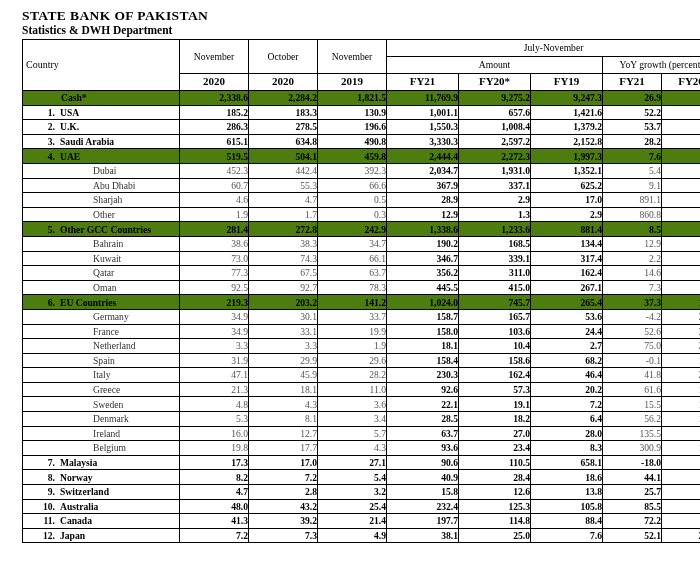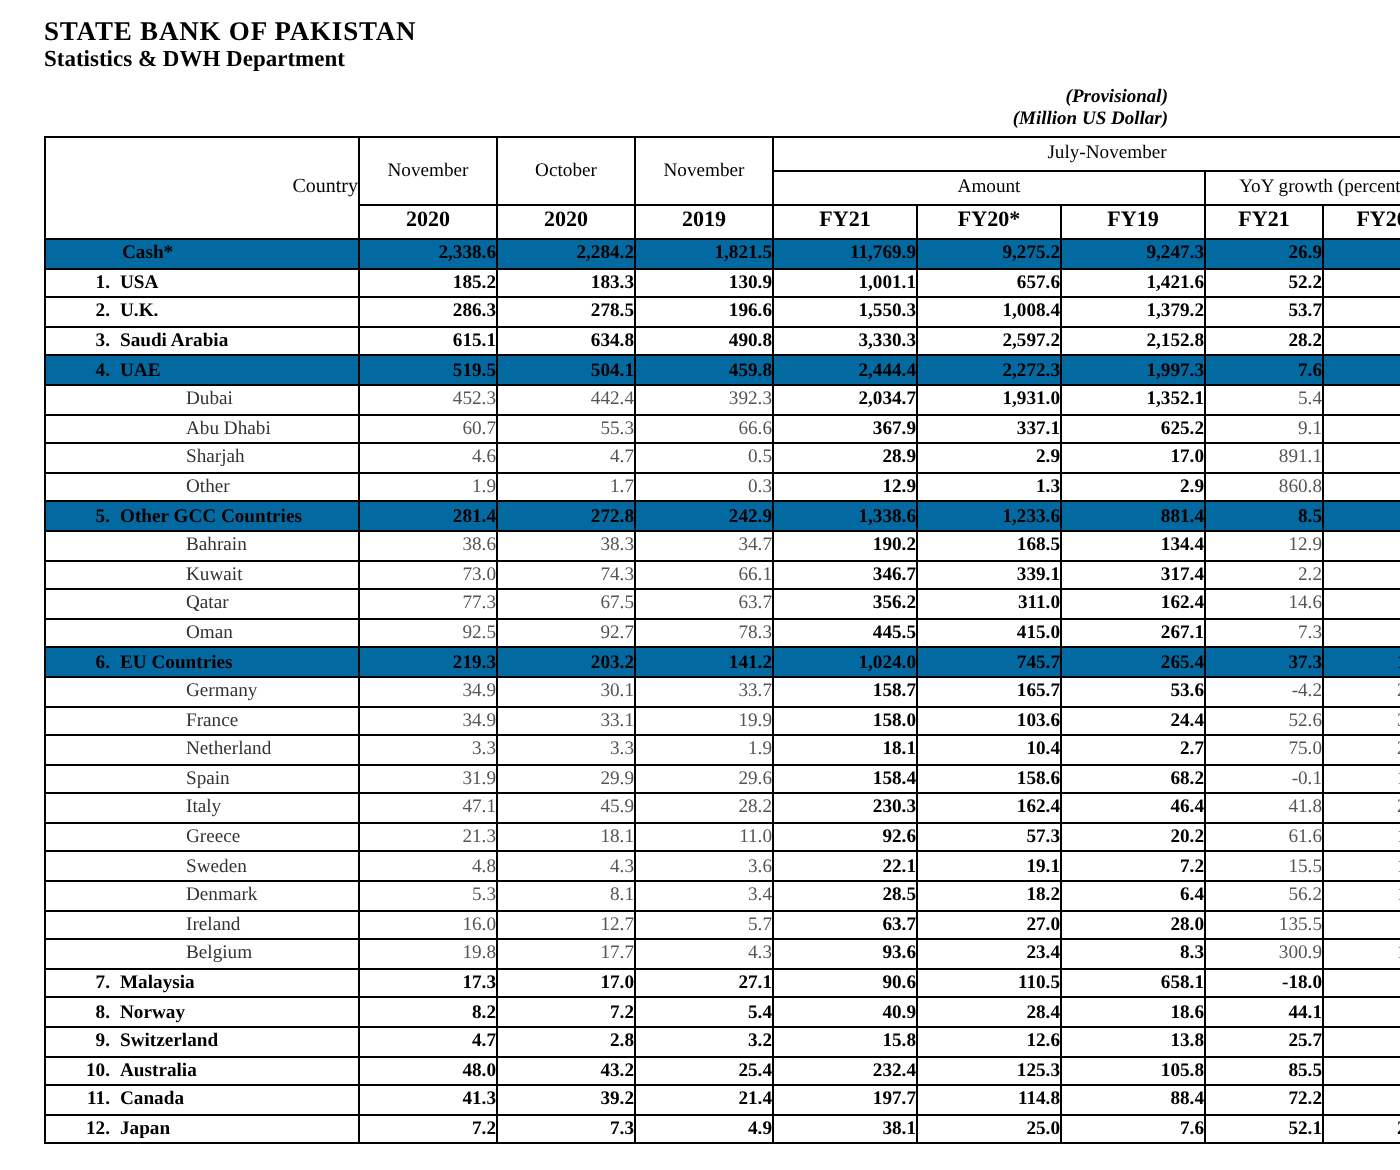--- a/index.html
+++ b/index.html
@@ -77,41 +77,41 @@
   
   .vsep-l { border-left: 1.6px solid #000 !important; }
 
   thead th {
     text-align: center;
     font-weight: normal;
     font-size: 10px;
     height: 16px;
   }
   thead th.country-head {
-    text-align: right;
+    text-align: left;
     padding-left: 3px;
     font-size: 10px;
   }
   thead th.yr {
     font-weight: bold;
     font-size: 11px;
   }
 
   
   td.num {
     text-align: right;
     padding-right: 4px;
   }
   td.lbl {
     text-align: left;
     padding-left: 3px;
   }
 
   
-  tr.hl td { background: #0369a1; }
+  tr.hl td { background: #4d7c0f; }
   tr.major td { font-weight: bold; }
   tr.major td.lbl { padding-left: 0; }
   tr.sub td.num.amt { font-weight: bold; }
   tr.sub td.num.plain { font-weight: normal; color: #555; }
   tr.sub td.lbl { color: #333; margin-left: 17px; }
   tr.data td { height: 13.6px; }
 
   
   .idx {
     display: inline-block;
@@ -126,24 +126,20 @@
 </head>
 <body>
 
 <div class="page">
 
   <div class="masthead">
     <div class="org-name">STATE BANK OF PAKISTAN</div>
     <div class="dept">Statistics &amp; DWH Department</div>
   </div>
 
-  <div class="notes">
-    <div>(Provisional)</div>
-    <div>(Million US Dollar)</div>
-  </div>
 
   <table class="remit">
     <colgroup>
       <col style="width:157px">
       <col style="width:69px">
         <col style="width:69px">
         <col style="width:69px">
       <col style="width:72px">
         <col style="width:72px">
         <col style="width:72px">

